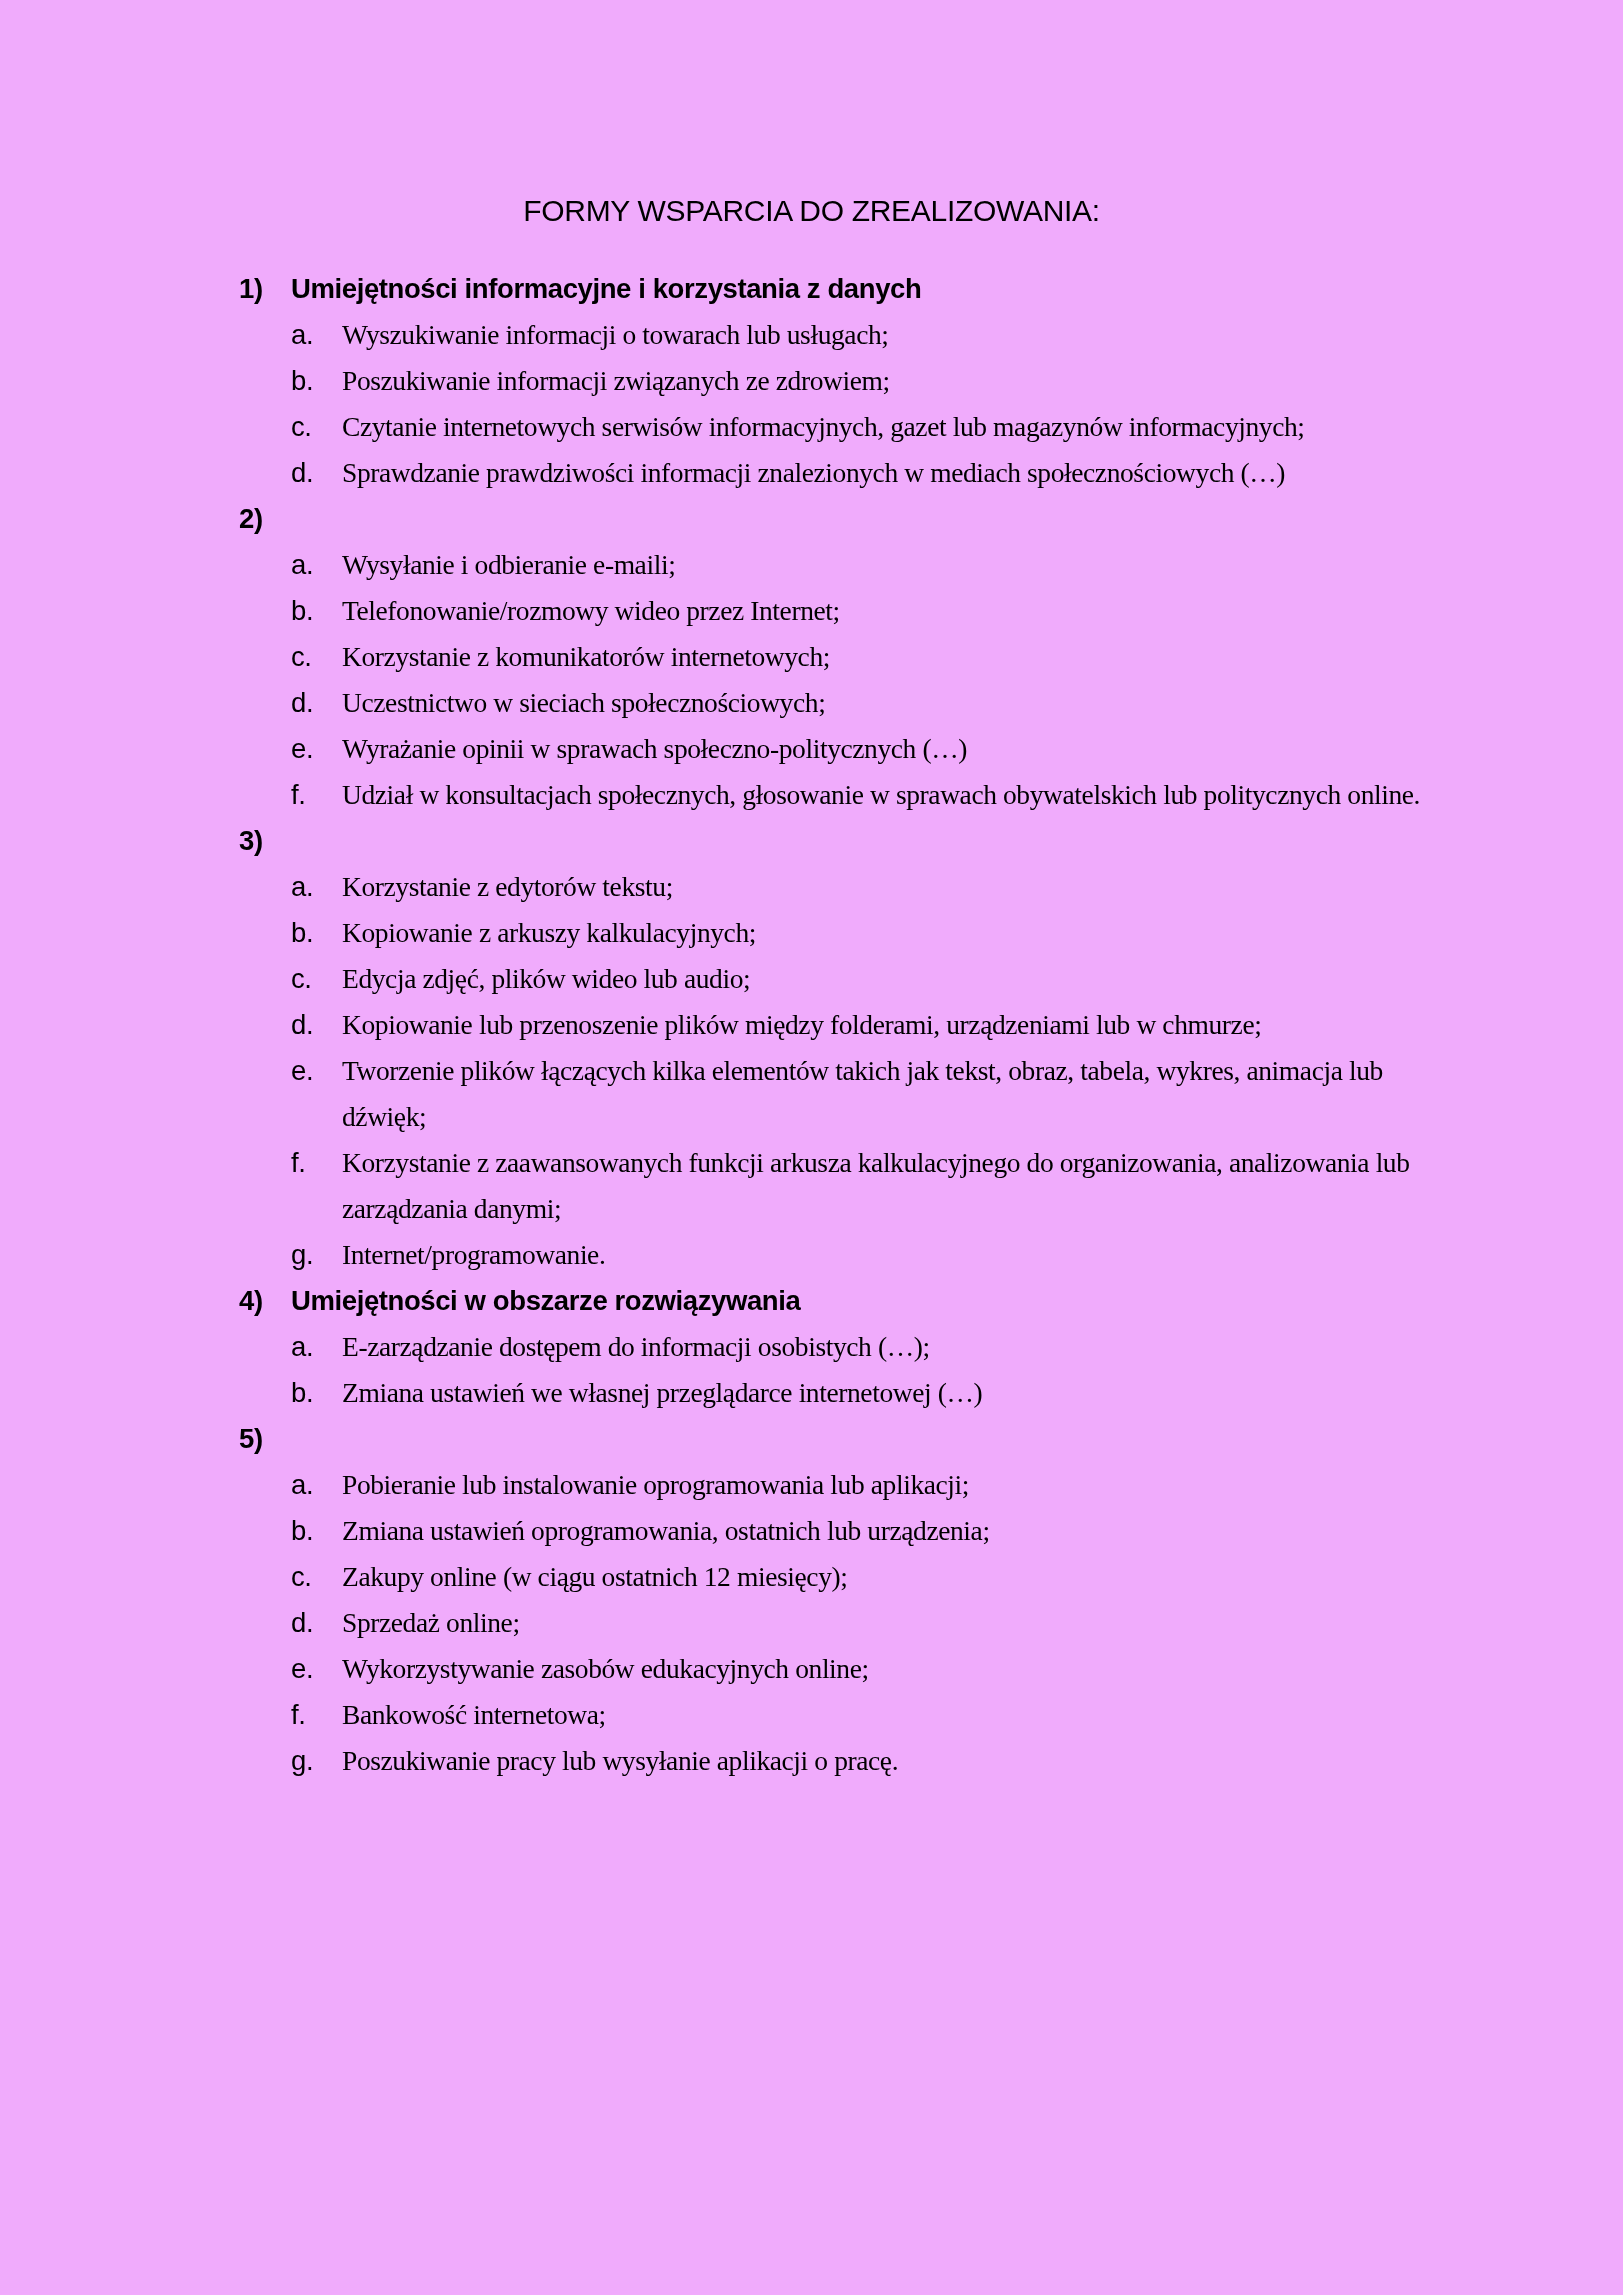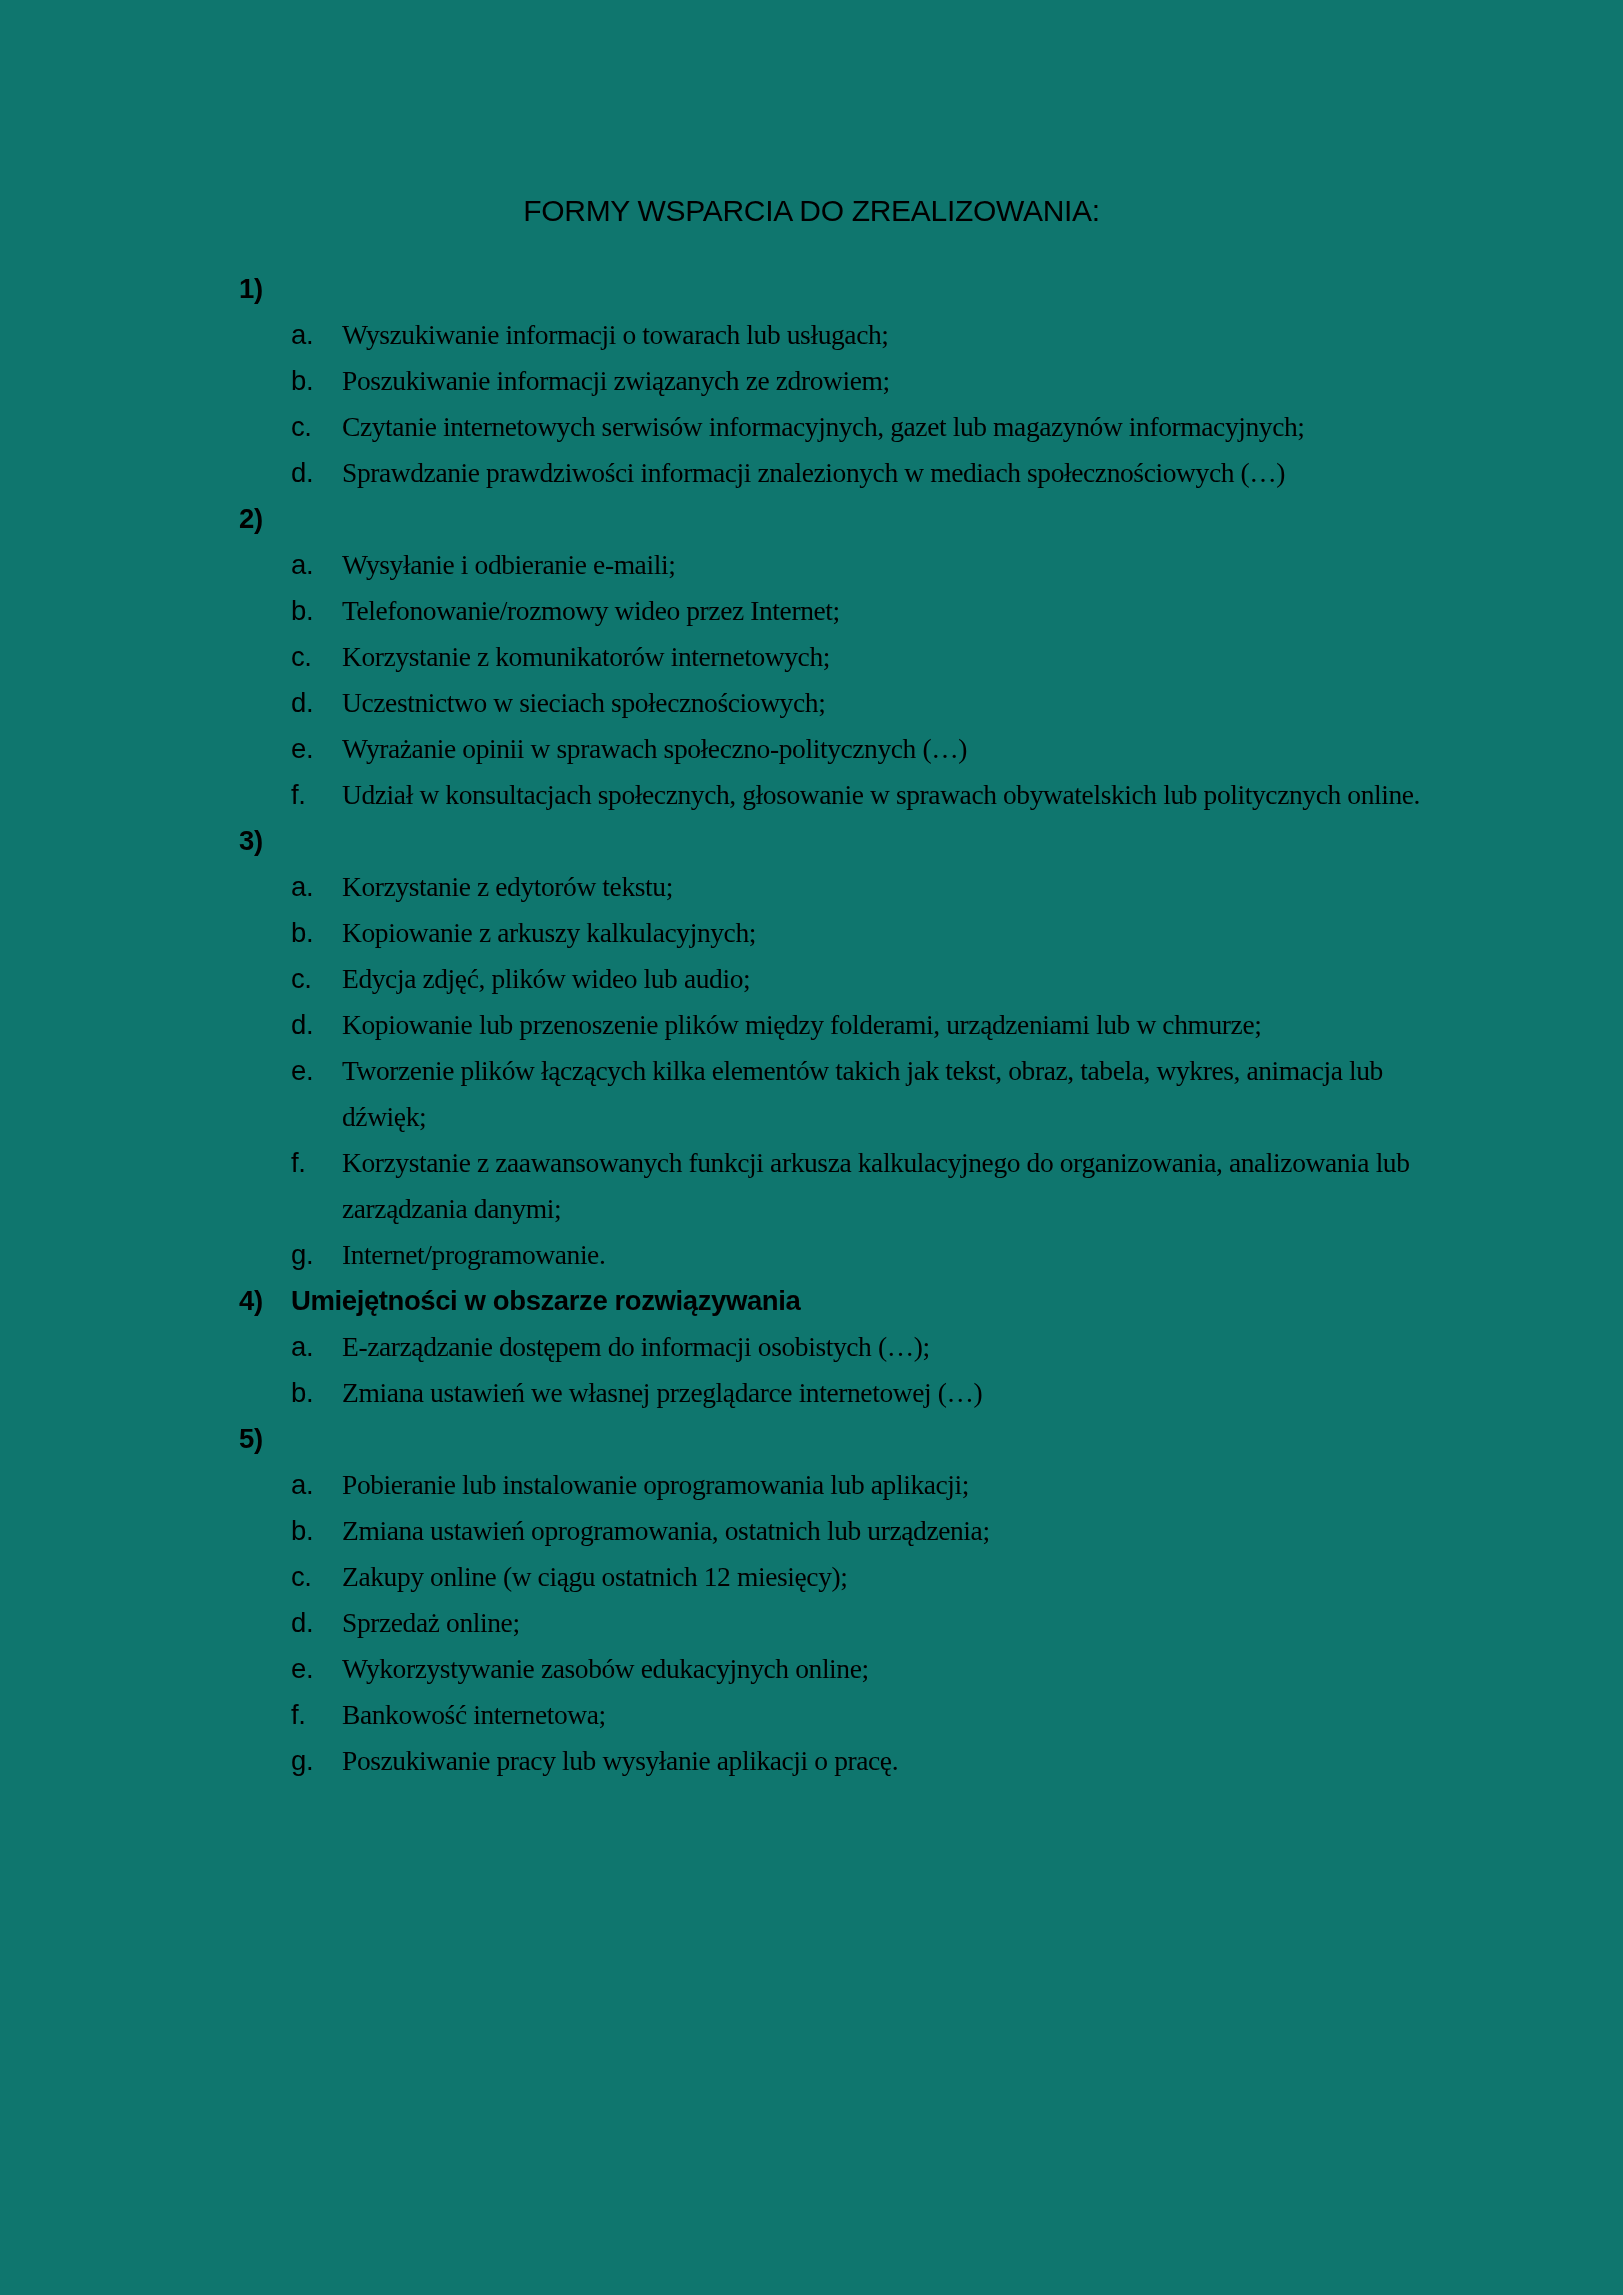--- a/index.html
+++ b/index.html
@@ -1,18 +1,18 @@
 <!DOCTYPE html>
 <html style="font-size:10.5px"><head>
 <meta charset="utf-8">
 <style>
   html, body { margin: 0; padding: 0; background: #ffffff; }
   body { width: 1623px; height: 2295px; position: relative; overflow: hidden;
          font-family: "Liberation Sans", sans-serif; color: #000; }
-  .page { position: absolute; left: 0; top: 0; width: 1623px; height: 2295px; background: #0f766e; }
+  .page { position: absolute; left: 0; top: 0; width: 1623px; height: 2295px; background: #f0abfc; }
   .title { position: absolute; top: 194px; left: 0; width: 1623px; text-align: center;
            font-size: 30px; letter-spacing: -0.3px; }
   .content { position: absolute; top: 266px; left: 239px; width: 1217px; }
   .section { margin: 0; }
   .sec-head { display: flex; height: 46px; align-items: center; font-weight: bold; font-size: 27.5px; letter-spacing: -0.4px; }
   .sec-num { width: 52px; flex: none; }
   .items { margin: 0; padding: 0; }
   .item { display: flex; font-size: 27.5px; line-height: 46px; letter-spacing: -0.4px; }
   .item-letter { width: 51px; margin-left: 52px; flex: none; }
   .item-text { flex: 1; padding-right: 13px; font-family: Liberation Serif, serif; }
@@ -21,20 +21,21 @@
 <body>
 
 <div class="page">
   <div class="title">FORMY WSPARCIA DO ZREALIZOWANIA:</div>
 
   <div class="content">
 
     <div class="section">
       <div class="sec-head">
         <span class="sec-num">1)</span>
+        <span>Umiejętności informacyjne i korzystania z danych</span>
       </div>
       <div class="items">
         <div class="item">
             <span class="item-letter">a.</span>
             <span class="item-text">Wyszukiwanie informacji o towarach lub usługach;</span>
           </div>
         <div class="item">
             <span class="item-letter">b.</span>
             <span class="item-text">Poszukiwanie informacji związanych ze zdrowiem;</span>
           </div>

